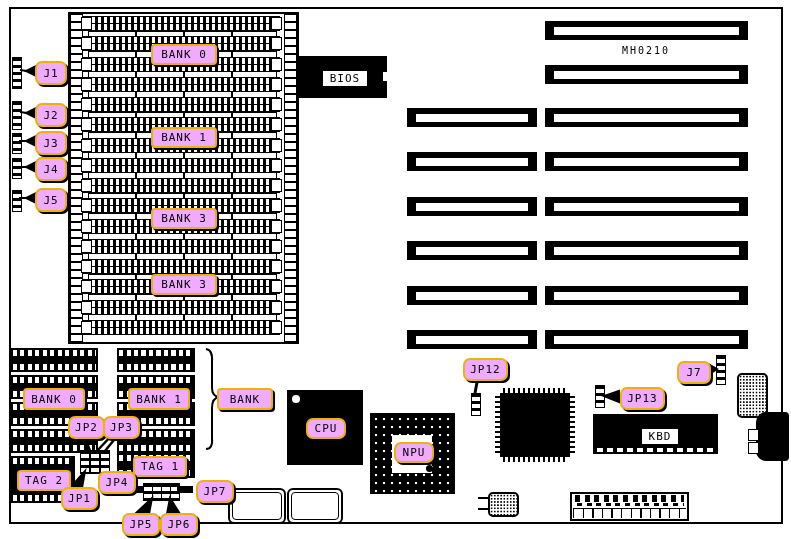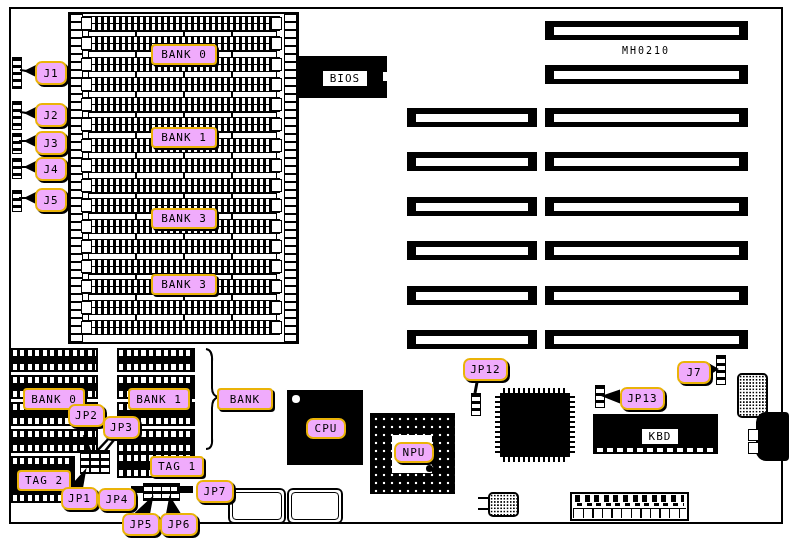--- a/index.html
+++ b/index.html
@@ -240,35 +240,35 @@
       <div class="cache-chip" style="left: 117px; top: 375px; width: 78px; height: 24px;"></div>
       <div class="cache-chip" style="left: 117px; top: 402px; width: 78px; height: 24px;"></div>
       <div class="cache-chip" style="left: 117px; top: 429px; width: 78px; height: 24px;"></div>
     </div>
   <div class="cache-chip" style="left:11px;top:456px;width:64px;height:47px;"></div>
   <div class="cache-chip" style="left:117px;top:453px;width:78px;height:25px;"></div>
 
   <div class="label-box" style="left:23px;top:388px;width:58px;height:18px;">BANK 0</div>
   <div class="label-box" style="left:128px;top:388px;width:58px;height:18px;">BANK 1</div>
   <div class="label-box" style="left:17px;top:470px;width:50px;height:17px;">TAG 2</div>
-  <div class="label-box" style="left:150px;top:456px;width:50px;height:17px;">TAG 1</div>
+  <div class="label-box" style="left:133px;top:456px;width:50px;height:17px;">TAG 1</div>
   <div class="label-box" style="left:217px;top:388px;width:52px;height:18px;">BANK</div>
 
   <div class="vheader" style="left:80px;top:450px;height:22px;"></div>
   <div class="vheader" style="left:90px;top:450px;height:22px;"></div>
   <div class="vheader" style="left:100px;top:450px;height:22px;"></div>
-  <div class="callout" style="left:68px;top:404px;width:33px;height:19px;">JP2</div>
+  <div class="callout" style="left:68px;top:416px;width:33px;height:19px;">JP2</div>
   <div class="callout" style="left:103px;top:416px;width:33px;height:19px;">JP3</div>
   <div class="callout" style="left:61px;top:487px;width:33px;height:19px;">JP1</div>
 
   <div class="vheader" style="left:143px;top:483px;height:16px;"></div>
   <div class="vheader" style="left:152px;top:483px;height:16px;"></div>
   <div class="vheader" style="left:161px;top:483px;height:16px;"></div>
   <div class="vheader" style="left:170px;top:483px;height:16px;"></div>
-  <div class="callout" style="left:98px;top:488px;width:34px;height:19px;">JP4</div>
+  <div class="callout" style="left:98px;top:471px;width:34px;height:19px;">JP4</div>
   <div class="callout" style="left:196px;top:480px;width:34px;height:19px;">JP7</div>
   <div class="callout" style="left:122px;top:513px;width:34px;height:19px;">JP5</div>
   <div class="callout" style="left:160px;top:513px;width:34px;height:19px;">JP6</div>
 
   <div class="blackchip" style="left:287px;top:390px;width:76px;height:75px;"></div>
   <div class="white-dot" style="left:292px;top:395px;width:8px;height:8px;"></div>
   <div class="callout" style="left:306px;top:418px;width:36px;height:17px;">CPU</div>
 
   <div class="abs" id="npu-socket"></div>
   <div class="abs" id="npu-window"></div>

